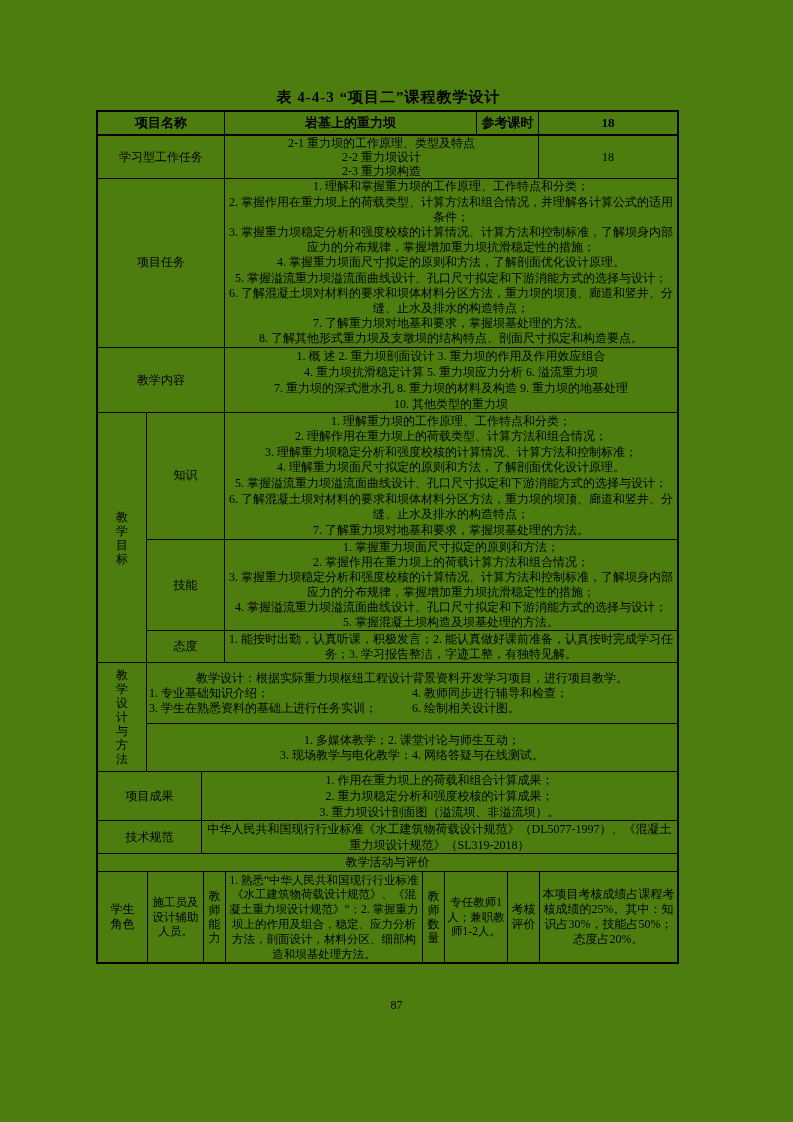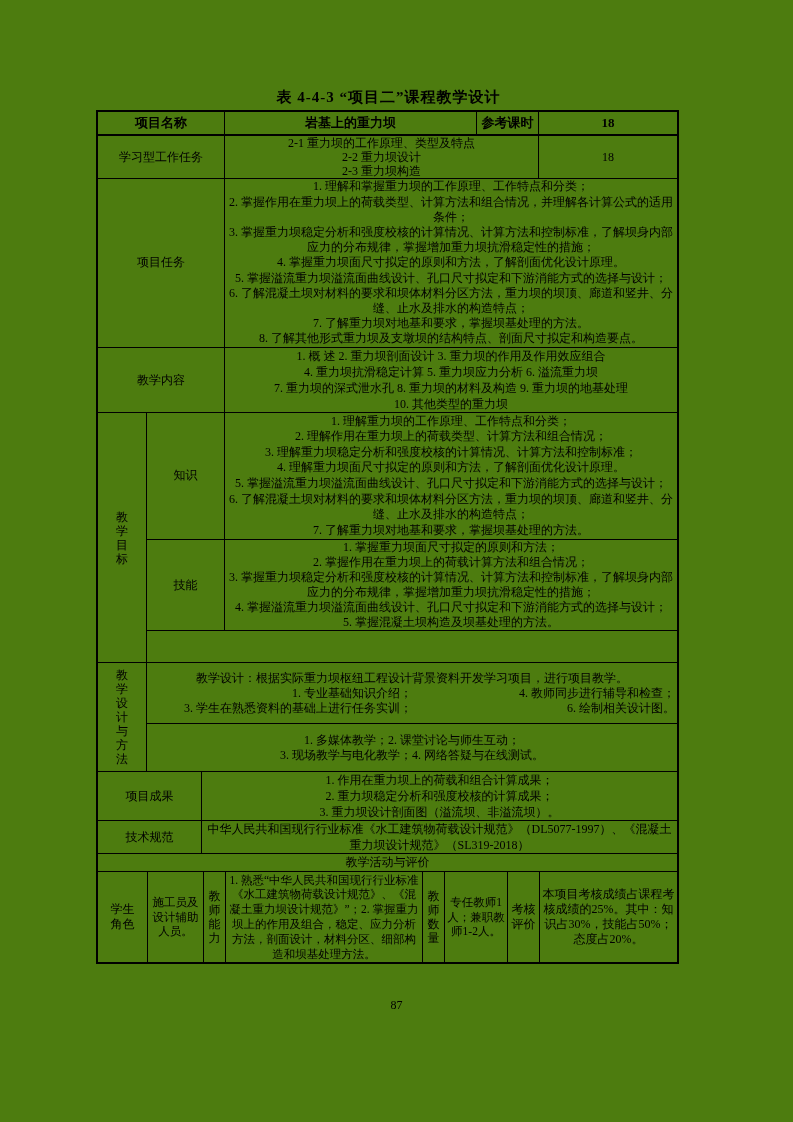--- a/index.html
+++ b/index.html
@@ -14,21 +14,21 @@
   .cell{border-right:1px solid #000;box-sizing:border-box;display:flex;flex-direction:column;
         align-items:center;justify-content:center;text-align:center;overflow:hidden;padding:0 2px;}
   .cell.last{border-right:none;flex:1 1 auto;}
   [data-bind]{white-space:pre-line;}
   .bold{font-weight:bold;}
   .subcol{flex:1 1 auto;display:flex;flex-direction:column;min-width:0;}
   .subrow{display:flex;border-bottom:1px solid #000;box-sizing:border-box;flex:0 0 auto;}
   .subrow.nb{border-bottom:none;}
   .fill{width:100%;}
   .pair{display:flex;width:100%;}
-  .pair span{flex:1 1 50%;text-align:right;white-space:pre-line;}
+  .pair span{flex:1 1 50%;text-align:left;white-space:pre-line;}
   
   .w-label{flex:0 0 127px;}
   .w-task{flex:0 0 314px;}
   .w-ref{flex:0 0 62px;}
   .w-name2{flex:0 0 252px;}
   .w-vert{flex:0 0 49px;}
   .w-mid{flex:0 0 78px;}
   .w-out{flex:0 0 104px;}
   .b-c1{flex:0 0 50px;}
   .b-c2{flex:0 0 56px;font-size:11.5px;}
@@ -117,20 +117,24 @@
 7. 了解重力坝对地基和要求，掌握坝基处理的方法。</div>
         </div>
         <div class="subrow sr-skills">
           <div class="cell w-mid" data-bind="objectives.skills.label">技能</div>
           <div class="cell last" data-bind="objectives.skills.items">1. 掌握重力坝面尺寸拟定的原则和方法；
 2. 掌握作用在重力坝上的荷载计算方法和组合情况；
 3. 掌握重力坝稳定分析和强度校核的计算情况、计算方法和控制标准，了解坝身内部应力的分布规律，掌握增加重力坝抗滑稳定性的措施；
 4. 掌握溢流重力坝溢流面曲线设计、孔口尺寸拟定和下游消能方式的选择与设计；
 5. 掌握混凝土坝构造及坝基处理的方法。</div>
         </div>
+        <div class="subrow sr-attitude nb">
+          <div class="cell w-mid" data-bind="objectives.attitude.label">态度</div>
+          <div class="cell last" data-bind="objectives.attitude.text">1. 能按时出勤，认真听课，积极发言；2. 能认真做好课前准备，认真按时完成学习任务；3. 学习报告整洁，字迹工整，有独特见解。</div>
+        </div>
       </div>
     </div>
 
     <div class="row r-design">
       <div class="cell w-vert vert" data-bind="design_method.label_chars">教
 学
 设
 计
 与
 方

